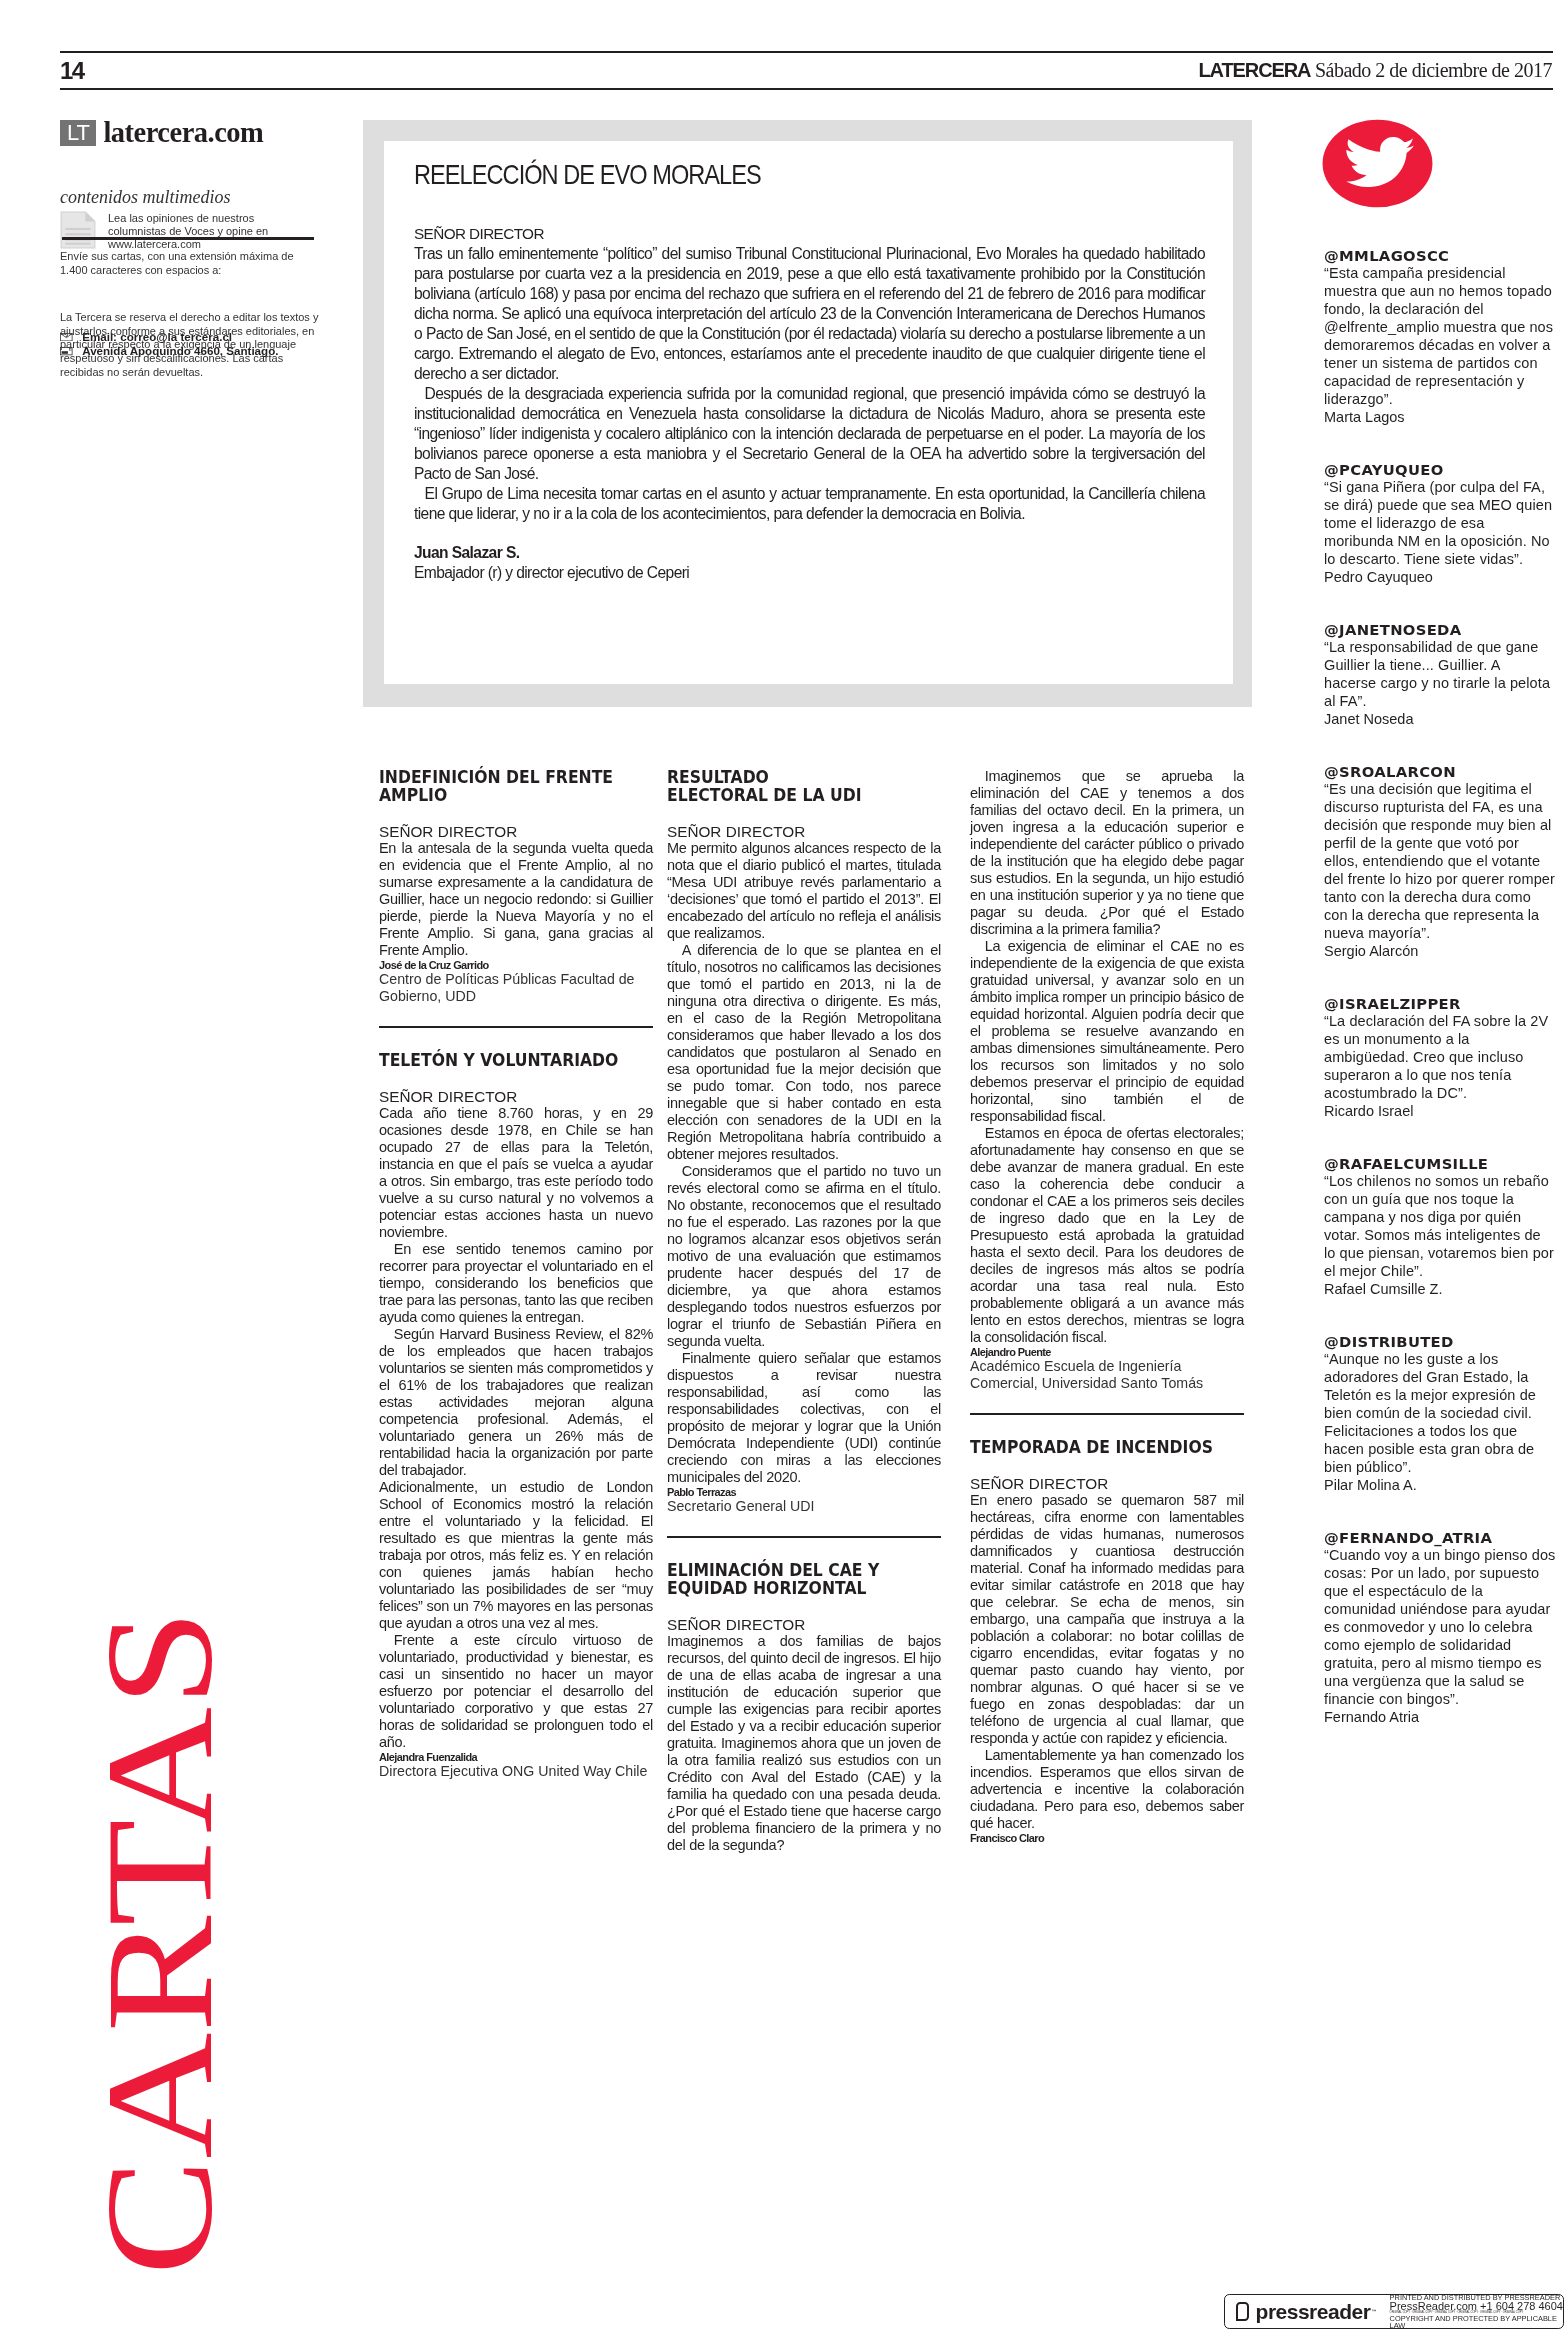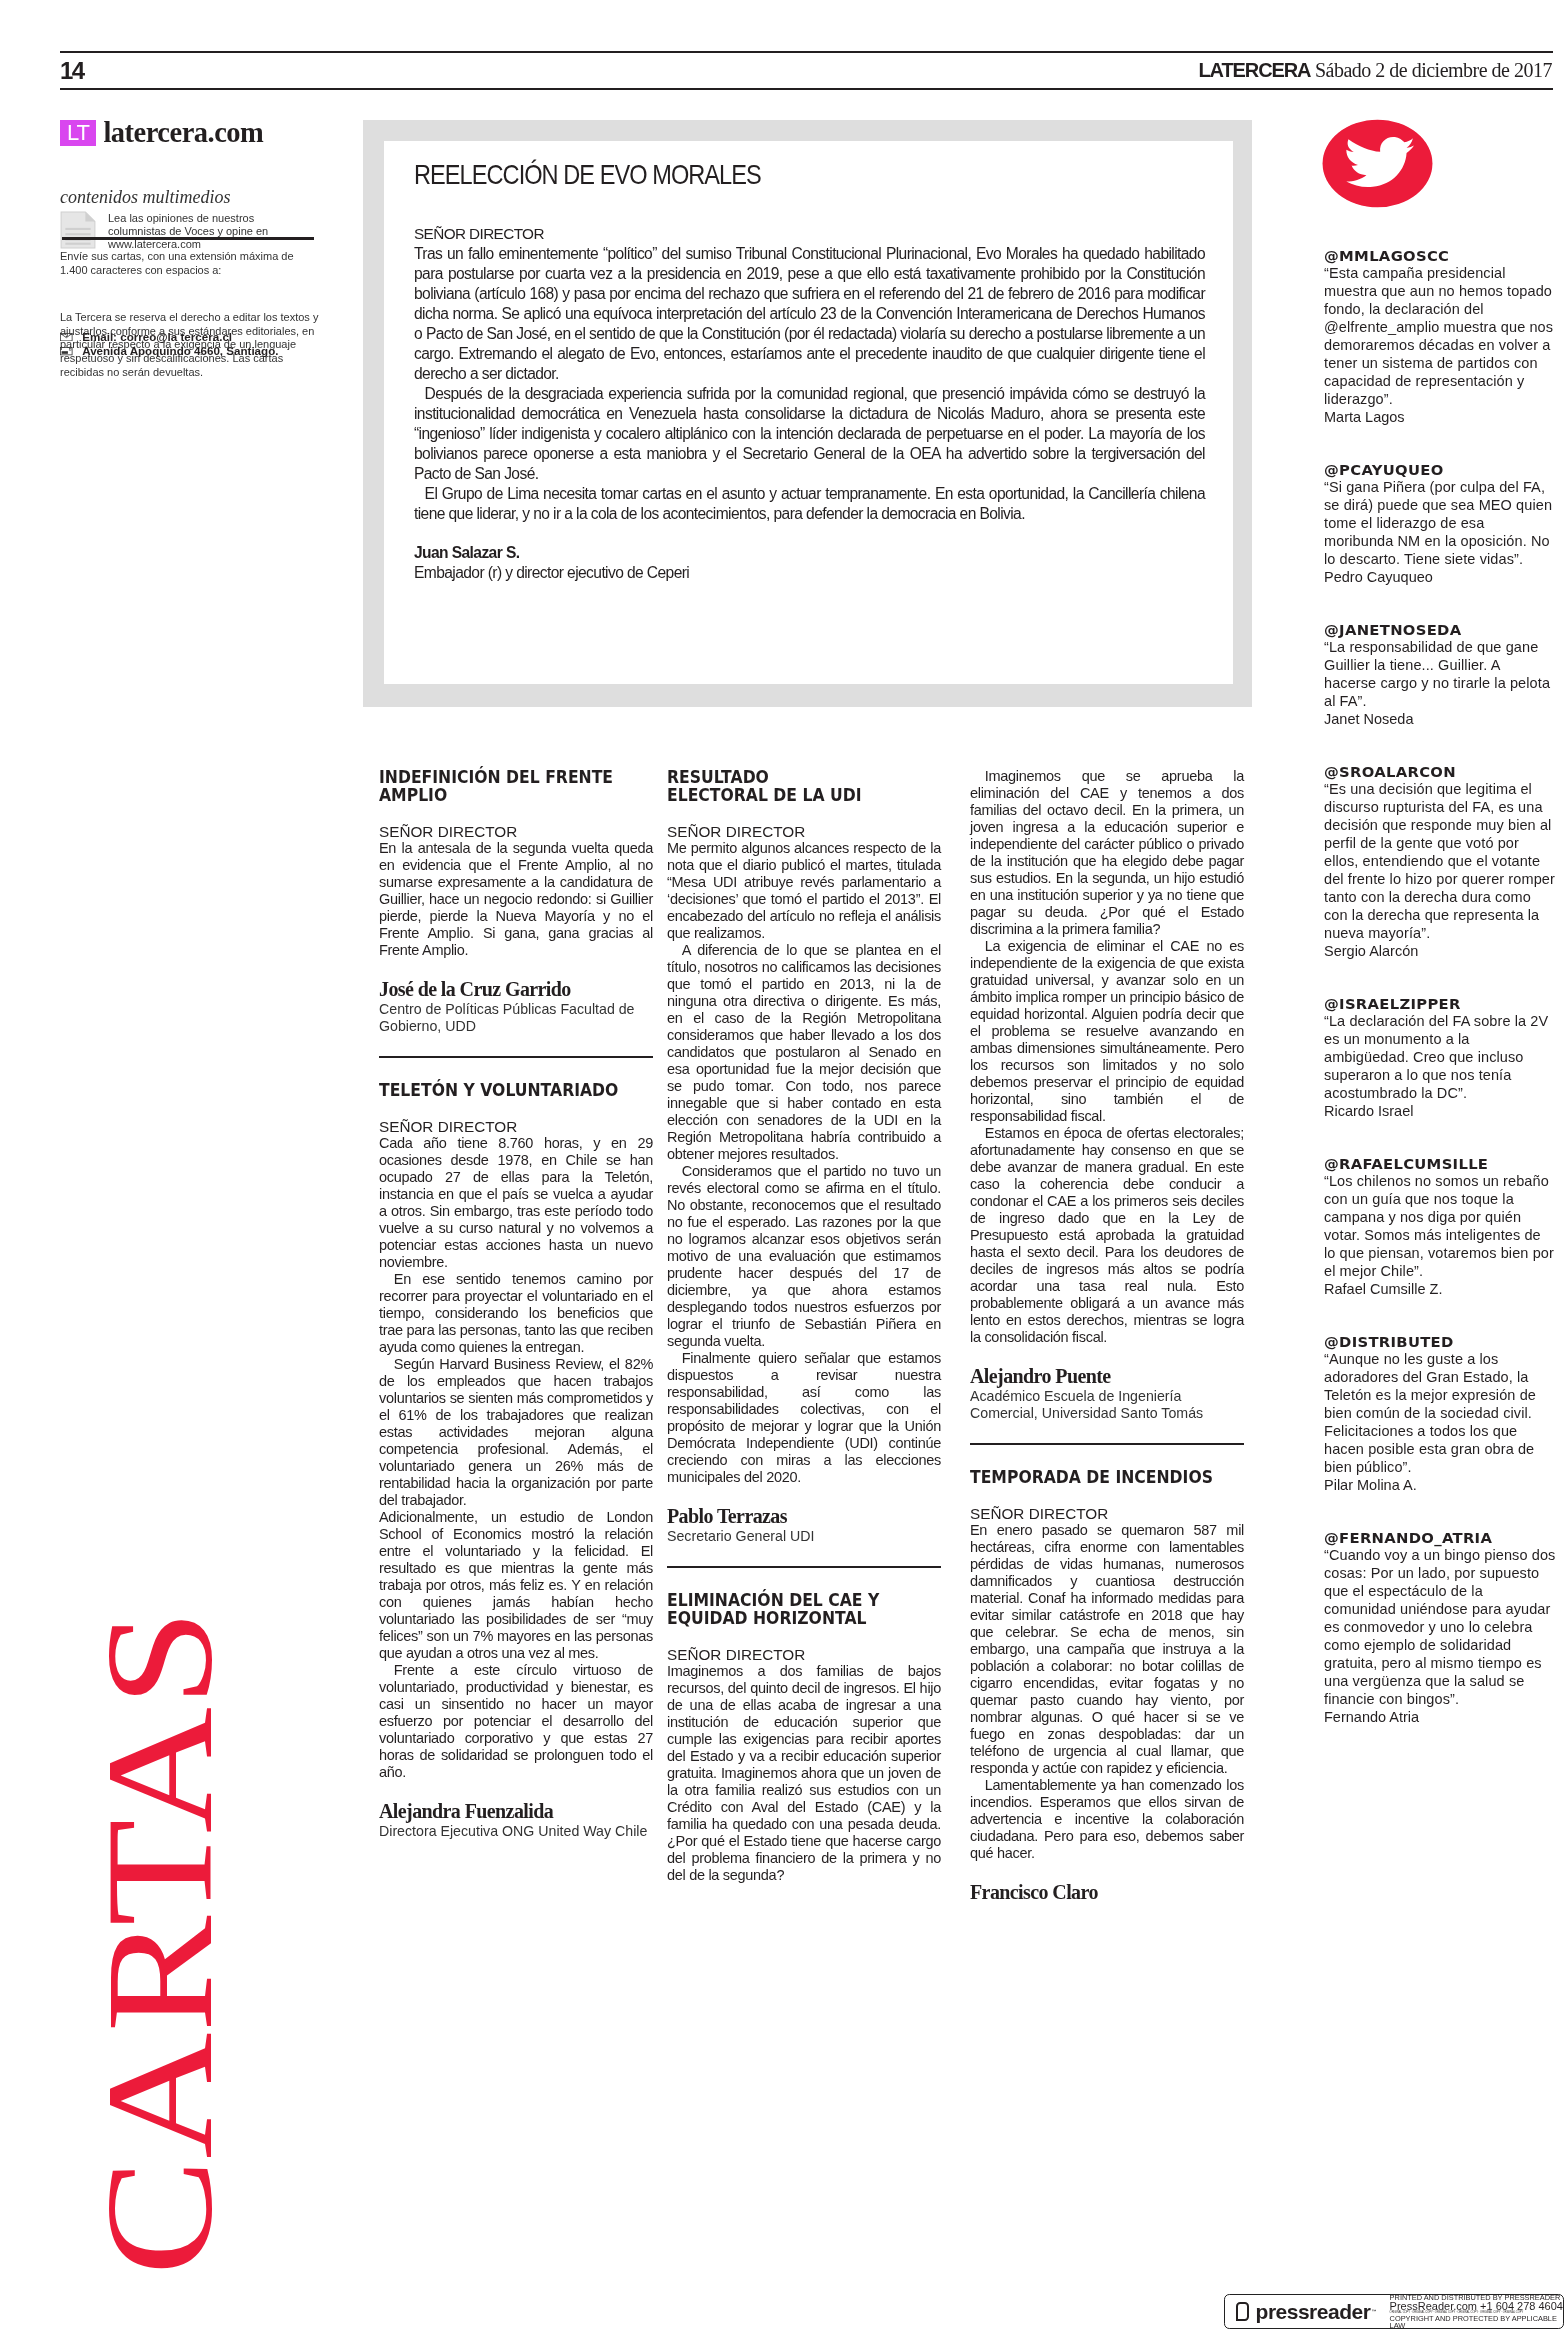--- a/index.html
+++ b/index.html
@@ -9,21 +9,21 @@
 
   
   .hr-top { left:60px; top:51px; width:1493px; height:2.1px; background:#231f20; }
   .hr-bot { left:60px; top:88px; width:1493px; height:2.1px; background:#231f20; }
   .page-num { left:60px; top:57px; font-size:24px; font-weight:bold; font-family:"Liberation Sans", sans-serif; letter-spacing:-1.6px; }
   .masthead { right:13px; top:59px; font-size:20px; font-family:"Liberation Serif", serif; letter-spacing:-0.5px;text-align:center; }
   .masthead b { font-family:"Liberation Sans", sans-serif; font-weight:bold; letter-spacing:-1.1px; }
 
   
   .lt-logo { left:60px; top:117px; display:flex; align-items:center; }
-  .lt-box { width:36px; height:26px; background:#d946ef; color:#fff; font-family:"Liberation Sans", sans-serif; font-size:22px; display:flex; align-items:center; justify-content:center; font-weight:normal; letter-spacing:-1.1px; }
+  .lt-box { width:36px; height:26px; background:#737373; color:#fff; font-family:"Liberation Sans", sans-serif; font-size:22px; display:flex; align-items:center; justify-content:center; font-weight:normal; letter-spacing:-1.1px; }
   .lt-text { font-family:"Liberation Serif", serif; font-weight:bold; font-size:28.5px; margin-left:7.4px; letter-spacing:-0.5px; }
   .multi { left:60px; top:187px; font-family:"Liberation Serif", serif; font-style:italic; font-size:18px; color:#333; }
   .doc-icon { left:60px; top:211px; width:36px; height:38px; }
   .voces { left:107px; top:212px; width:200px; font-size:11px; line-height:13px; color:#333; }
   .sep-bar { left:62px; top:234px; width:252px; height:3.2px; background:#231f20; }
   .envie { left:60px; top:251px; width:259px; font-size:11px; line-height:13.7px; color:#333; }
   .contact { left:60px; top:282px; width:259px; font-size:11.6px; line-height:14.2px; font-weight:bold; color:#231f20; }
   .contact div { display:flex; align-items:center; }
   .reserva { left:60px; top:313px; width:259px; font-size:11px; line-height:13.7px; color:#333; }
 
@@ -43,21 +43,21 @@
   
   .col { position:absolute; top:768px; width:274px; }
   .c1 { left:379px; }
   .c2 { left:667px; }
   .c3 { left:970px; }
   .letter h2 { margin:0 0 19px 0; font-size:17px; line-height:18px; font-weight:bold; letter-spacing:0px; font-family:"DejaVu Sans", sans-serif; transform:scaleX(0.92); transform-origin:left; width:295px; }
   .letter .sal { font-size:15.3px; line-height:17px; }
   .letter .body { font-size:14.5px; line-height:17px; text-align:justify; letter-spacing:-0.3px; }
   .letter .body p { margin:0; text-indent:14.8px; }
   .letter .body p.first { text-indent:0; }
-  .letter .sign { margin-top:19px; font-weight:bold; font-size:20px; font-family:Liberation Serif, serif; letter-spacing:-0.6px; }
+  .letter .sign { font-weight:bold; font-size:11px; font-family:Liberation Sans, sans-serif; letter-spacing:-0.6px; }
   .letter .role { font-size:14.2px; line-height:17px; color:#333; }
   .rule { height:1.6px; background:#231f20; margin:21px 0 23px 0; }
 
   
   .tw-circle { left:1322px; top:119px; width:111px; height:89px; border-radius:50%; background:#ec1b3a; }
   .tw-list { left:1324px; top:248px; width:232px; }
   .tweet { margin-bottom:36px; }
   .tweet .handle { font-size:14.8px; font-weight:bold; font-family:"DejaVu Sans", sans-serif; letter-spacing:0.3px; line-height:16px; }
   .tweet .quote { font-size:14.5px; line-height:18px; letter-spacing:0.1px; }
   .tweet .author { font-size:14.5px; line-height:18px; }

